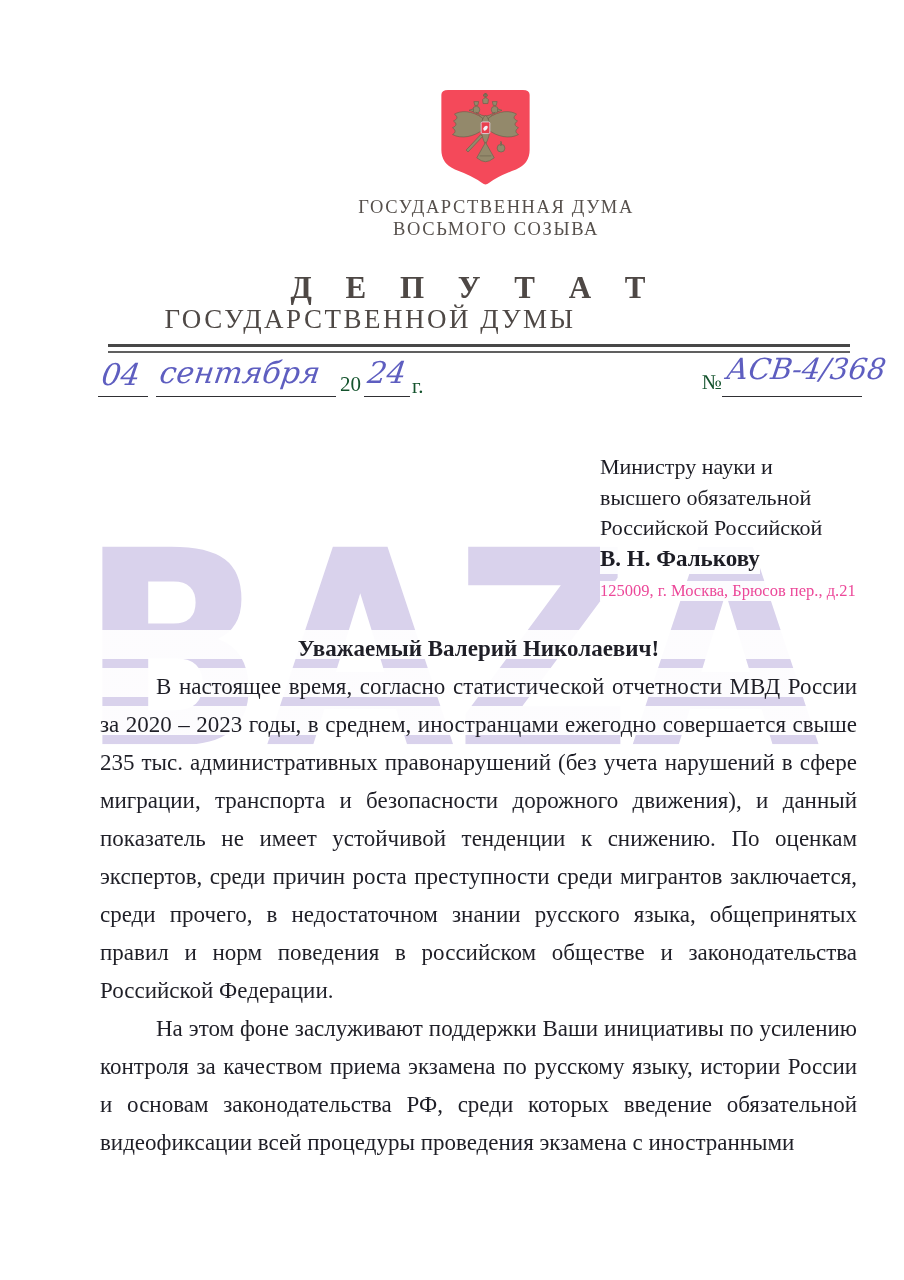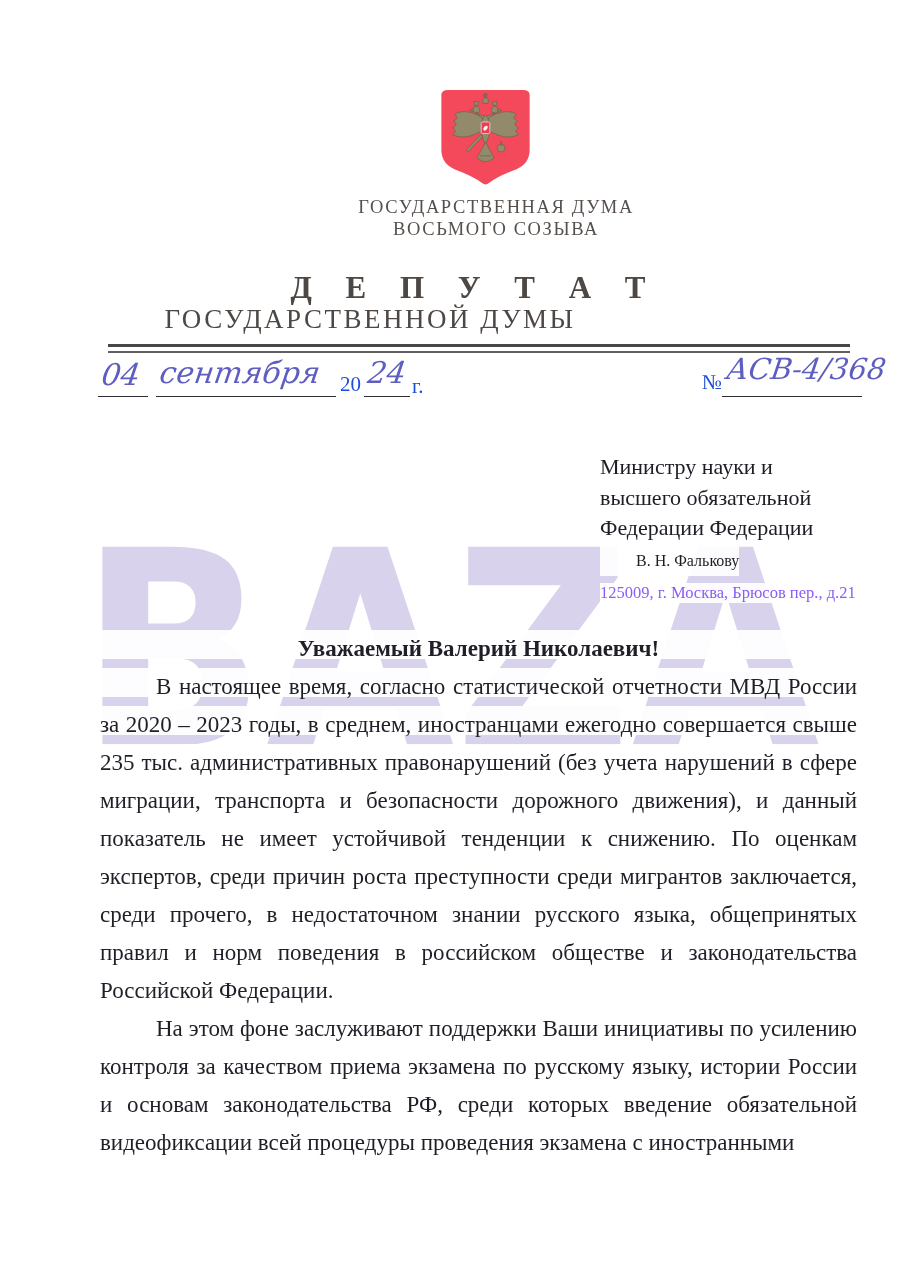--- a/index.html
+++ b/index.html
@@ -29,31 +29,31 @@
   .rule {
     position:absolute; left:108px; top:344px; width:742px; height:4px;
     border-top:3px solid #474747; border-bottom:2px solid #606060;
   }
 
   
   .hand {
     font-family:"DejaVu Serif", serif; font-style:italic;
     color:#5e5ec0; transform:skewX(-8deg);
   }
-  .printed { color:#1d4ed8; font-size:21px; }
+  .printed { color:#14532d; font-size:21px; }
   .fld-line { position:absolute; height:0; border-bottom:1.6px solid #2f2f33; }
 
   
   .addressee {
     position:absolute; left:600px; top:452px; width:290px; z-index:3;
     font-size:22px; line-height:30.5px; color:#1d1d25;
   }
   .addressee .line { background:rgba(255,255,255,0.92); display:inline-block; }
-  .addressee .name { font-weight:normal; font-size:16px;padding-left:36px; }
-  .addressee .addr { font-size:16.5px; line-height:20px; margin-top:7px; color:#8b5cf6; }
+  .addressee .name { font-weight:bold; font-size:23px; }
+  .addressee .addr { font-size:16.5px; line-height:20px; margin-top:7px; color:#ec4899; }
 
   
   .watermark { position:absolute; left:80px; top:540px; width:748px; height:222px; z-index:1; }
 
   
   .body-text {
     position:absolute; left:100px; top:630px; width:757px; z-index:3;
     font-size:23px; line-height:38px; color:#1f1f27;
   }
   .body-text p {
@@ -131,21 +131,21 @@
 
   <div class="printed" style="position:absolute; left:412px; top:374px;">г.</div>
 
   <div class="printed" style="position:absolute; left:702px; top:370px;">№</div>
   <div class="hand" style="position:absolute; left:727px; top:352px; font-size:29px;">АСВ-4/368</div>
   <div class="fld-line" style="left:722px; top:396px; width:140px;"></div>
 
   <div class="addressee">
     <div><span class="line">Министру науки и</span></div>
     <div><span class="line">высшего обязательной</span></div>
-    <div><span class="line">Федерации Федерации</span></div>
+    <div><span class="line">Российской Российской</span></div>
     <div><span class="line name">В. Н. Фалькову</span></div>
     <div class="addr"><span class="line">125009, г. Москва, Брюсов пер., д.21</span></div>
   </div>
 
   <div class="watermark">
     <svg width="748" height="222" viewBox="0 0 748 222" xmlns="http://www.w3.org/2000/svg">
       <text x="0" y="205" font-family="DejaVu Sans" font-weight="bold" font-size="272" textLength="740" lengthAdjust="spacingAndGlyphs" fill="#d9d2ec">BAZA</text>
     </svg>
   </div>
 

